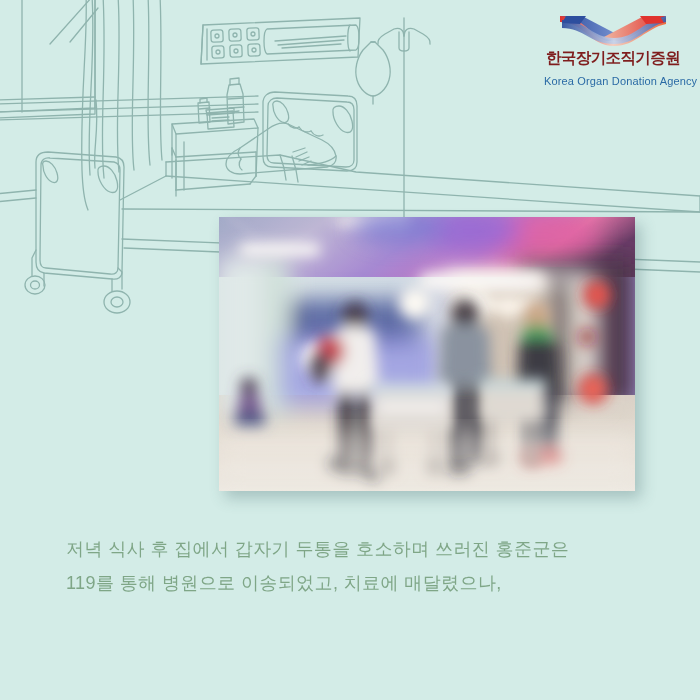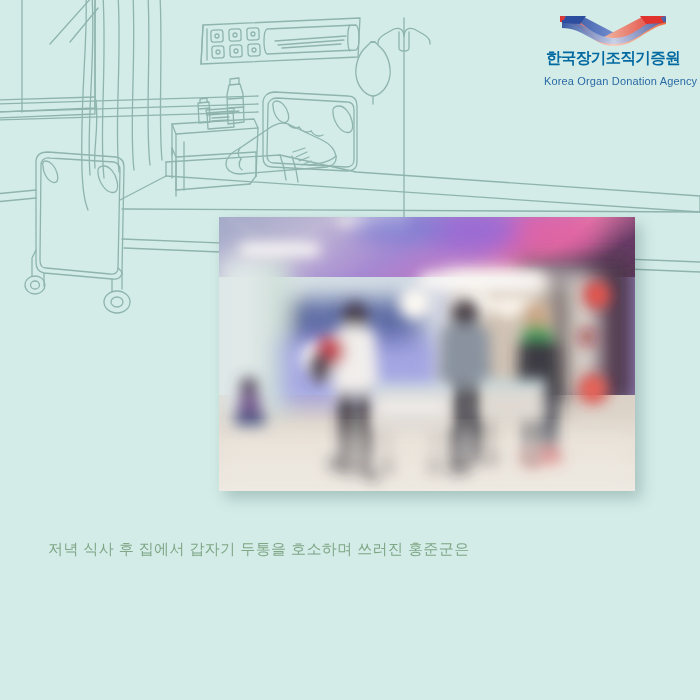--- a/index.html
+++ b/index.html
@@ -42,21 +42,21 @@
     text-align: center;
     line-height: 1;
   }
   #logo-mark { display: block; margin: 0 auto; }
   #logo-ko {
     display: block;
     margin-top: 2px;
     font-size: 15.5px;
     font-weight: bold;
     letter-spacing: -0.6px;
-    color: #0369a1;
+    color: #7f1d1d;
     white-space: nowrap;
   }
   #logo-en {
     display: block;
     margin-top: 10px;
     font-size: 11px;
     font-weight: normal;
     letter-spacing: 0.15px;
     color: #2a6aa5;
     white-space: nowrap;
@@ -71,25 +71,25 @@
     height: 274px;
     overflow: hidden;
     box-shadow: 6px 7px 14px rgba(60, 95, 100, 0.30);
     background: #cfd2dd;
   }
   #photo svg { display: block; }
 
   
   #caption {
     position: absolute;
-    left: 48px;
+    left: 66px;
     top: 532px;
     width: 600px;
     color: #7fa687;
-    font-size: 15px;
+    font-size: 18px;
     line-height: 34px;
     letter-spacing: 0.4px;
     white-space: nowrap;
   }
   #caption .cline { display: block; }
 </style>
 </head>
 <body>
 
 <div id="card">
@@ -443,15 +443,16 @@
         <ellipse cx="312" cy="242" rx="9" ry="7" fill="#897f78"></ellipse>
       </g>
 
       <rect x="0" y="214" width="416" height="60" fill="#f3efe6" opacity="0.45" filter="url(#blurBig)"></rect>
       <rect x="0" y="0" width="416" height="274" fill="#e8e2ee" opacity="0.10"></rect>
     </svg>
   </div>
 
   <div id="caption">
     <span class="cline">저녁 식사 후 집에서 갑자기 두통을 호소하며 쓰러진 홍준군은</span>
+    <span class="cline">119를 통해 병원으로 이송되었고, 치료에 매달렸으나,</span>
   </div>
 
 </div>
 
 </body></html>

